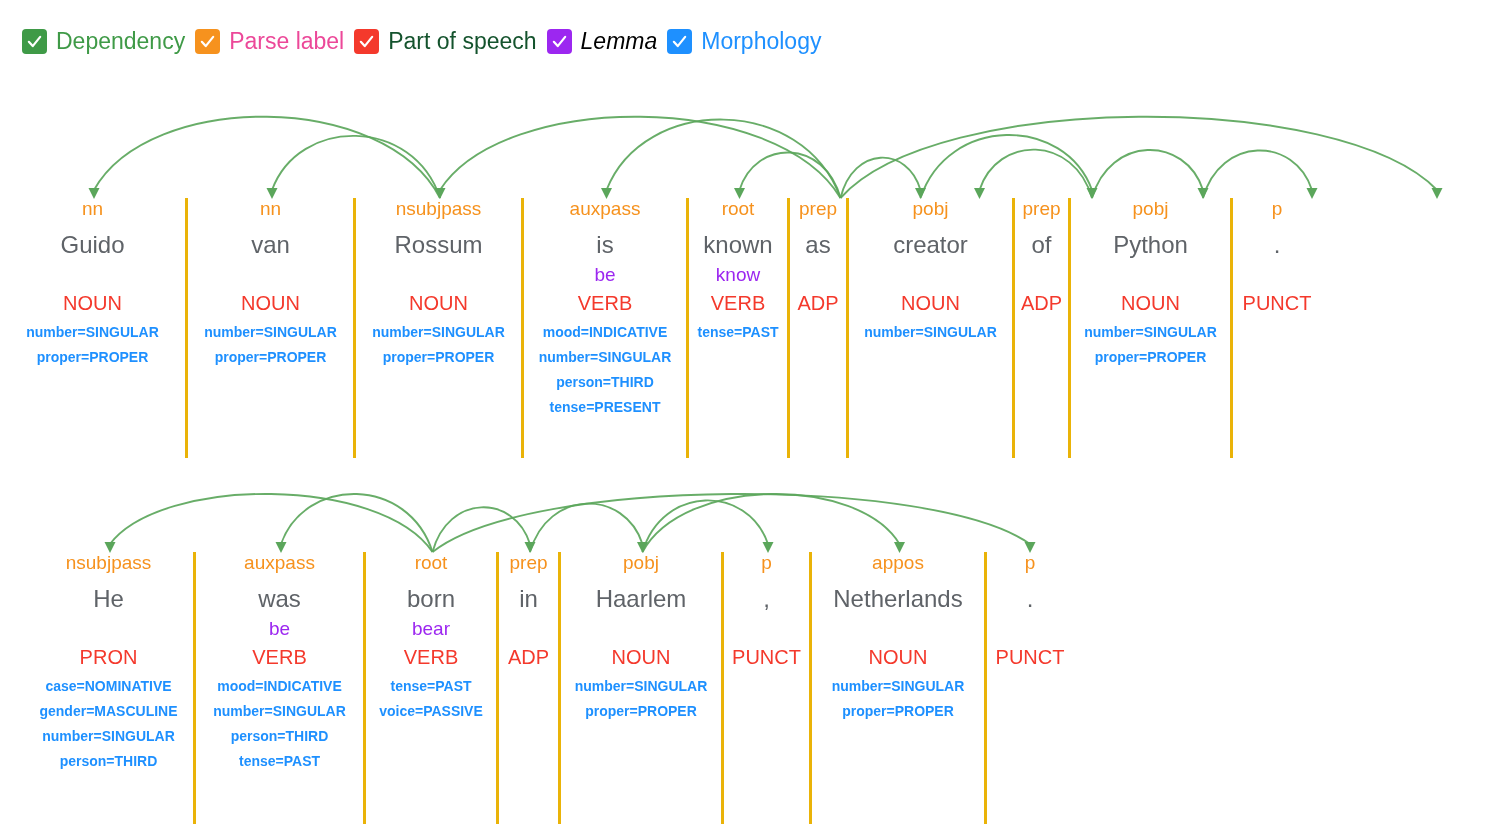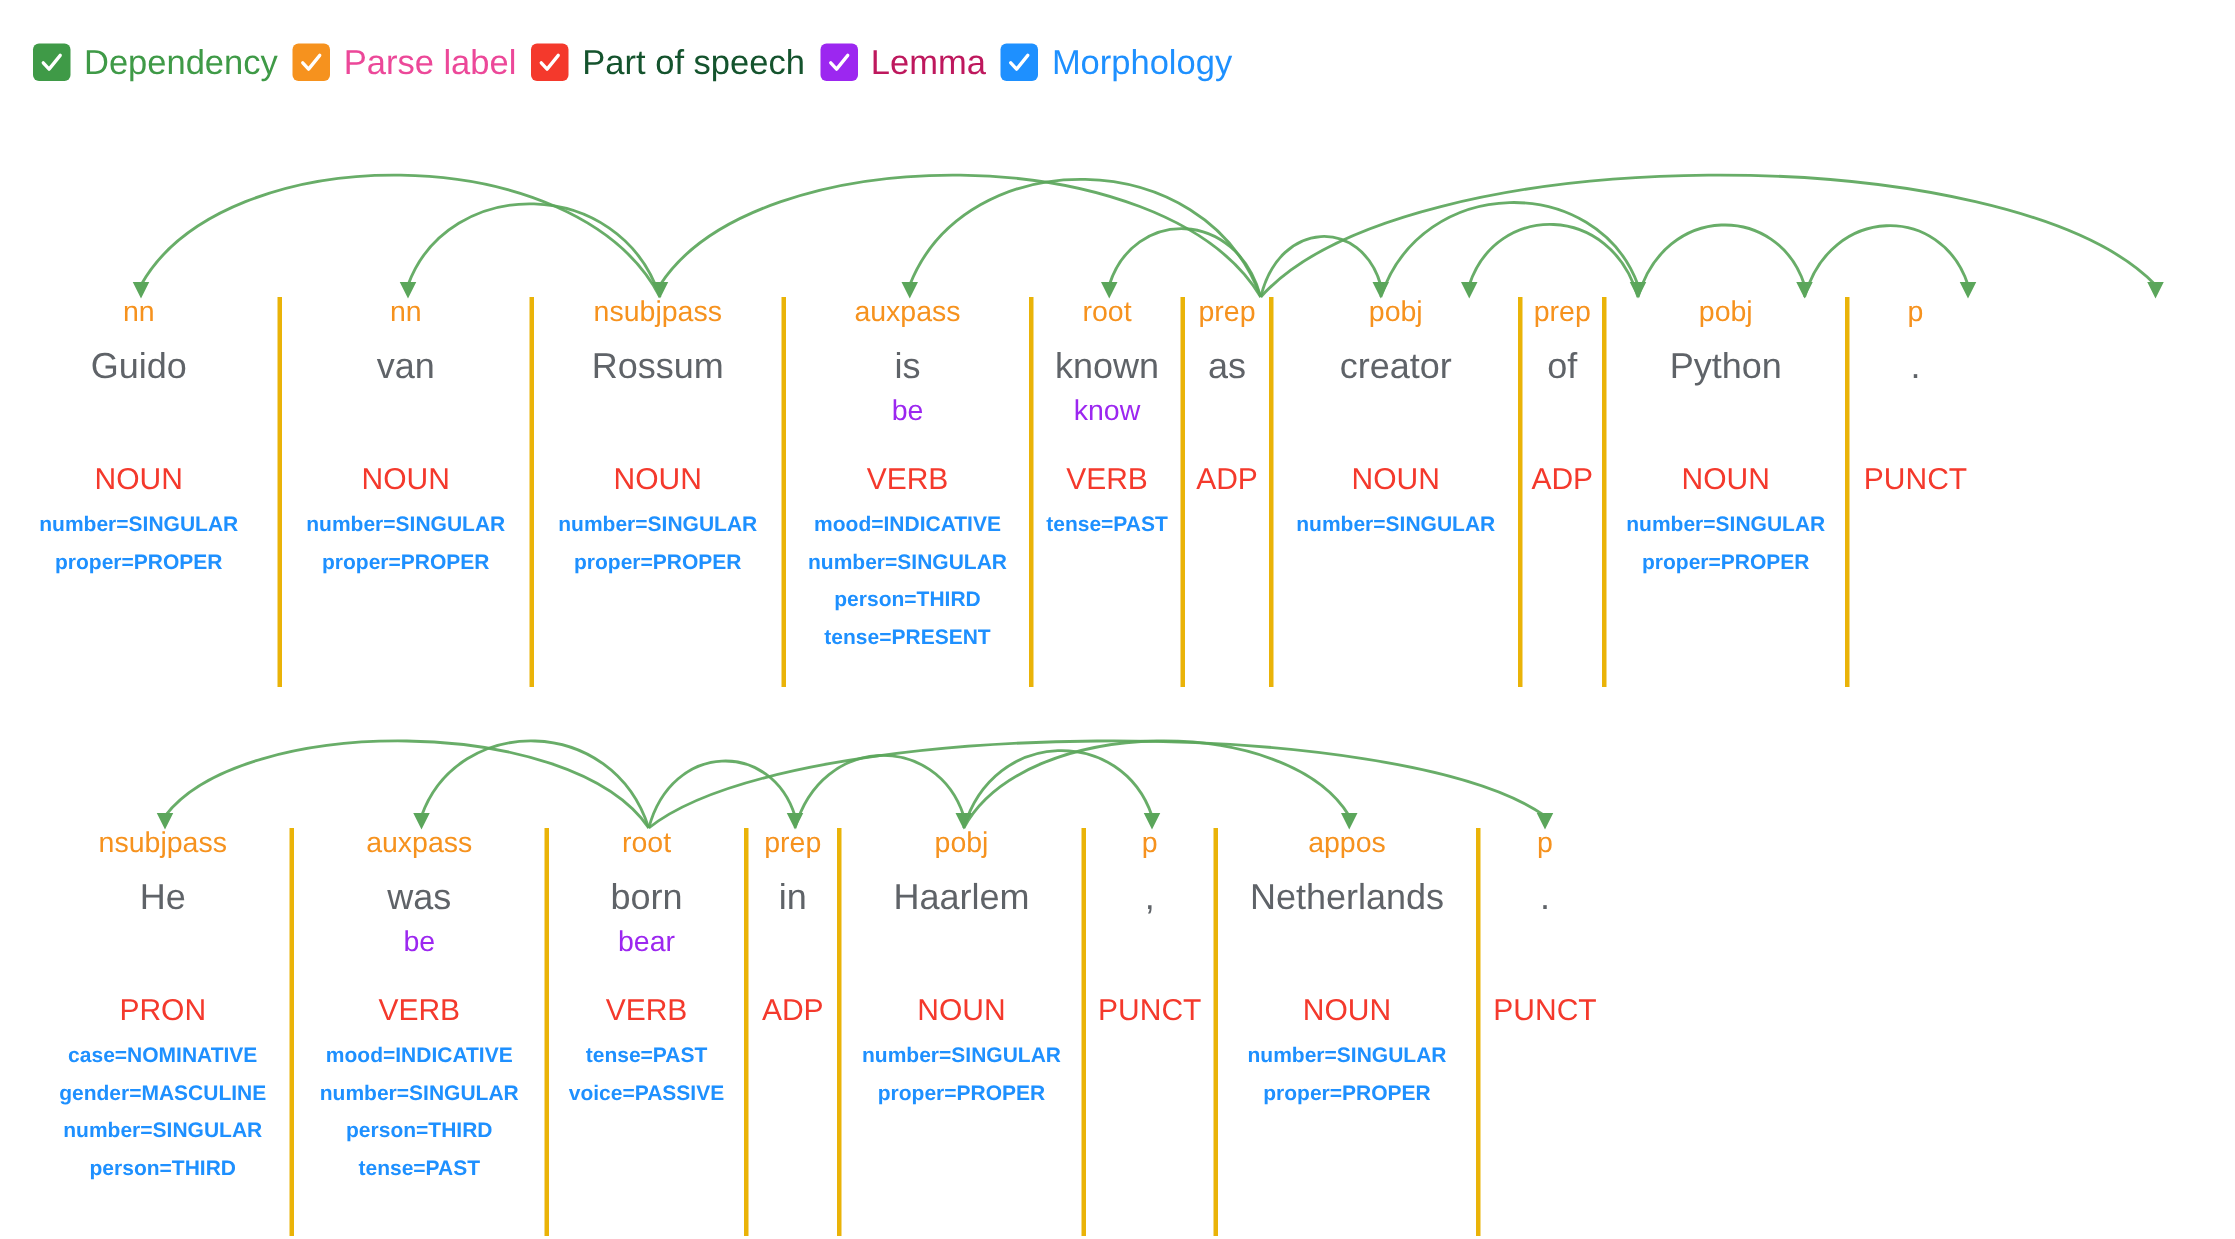--- a/index.html
+++ b/index.html
@@ -22,21 +22,21 @@
   .token-strip{position:absolute;left:0;display:flex;align-items:flex-start;}
   .token{
     position:relative;display:flex;flex-direction:column;align-items:center;
     box-sizing:border-box;border-right:3px solid #eab308;padding-top:0;
   }
   .token:last-child{border-right:none;}
   .t-dep{font-size:19px;line-height:22px;color:#f6921e;height:26px;white-space:nowrap;}
   .t-word{font-size:24px;line-height:28px;color:#5f6368;margin-top:7px;white-space:nowrap;}
   .t-lemma{font-size:19px;line-height:22px;color:#9c27f0;margin-top:5px;height:22px;white-space:nowrap;}
   .t-lemma.empty{visibility:hidden;}
-  .t-pos{font-size:20px;line-height:23px;color:#f4392c;margin-top:23px;white-space:nowrap;}
+  .t-pos{font-size:20px;line-height:23px;color:#f4392c;margin-top:6px;white-space:nowrap;}
   .t-morph{font-size:14px;line-height:20px;color:#1e90ff;font-weight:bold;margin-top:5px;white-space:nowrap;}
   .t-morph.first{margin-top:7px;}
 </style>
 </head>
 <body>
 
 <div id="legend">
     <div class="legend-item">
       <span class="cbox" style="background: rgb(63, 154, 71);">
         <svg viewBox="0 0 24 24" aria-hidden="true">
@@ -60,21 +60,21 @@
         </svg>
       </span>
       <span class="legend-label" style="color: #14532d;">Part of speech</span>
     </div>
     <div class="legend-item">
       <span class="cbox" style="background: rgb(156, 39, 240);">
         <svg viewBox="0 0 24 24" aria-hidden="true">
           <path d="M4 12.5 L9.5 18.5 L20 5.5" fill="none" stroke="#ffffff" stroke-width="3.1" stroke-linecap="round" stroke-linejoin="round"></path>
         </svg>
       </span>
-      <span class="legend-label" style="color: #be185d;">Lemma</span>
+      <span class="legend-label" style="color: #000000; font-style: italic;">Lemma</span>
     </div>
     <div class="legend-item">
       <span class="cbox" style="background: rgb(30, 144, 255);">
         <svg viewBox="0 0 24 24" aria-hidden="true">
           <path d="M4 12.5 L9.5 18.5 L20 5.5" fill="none" stroke="#ffffff" stroke-width="3.1" stroke-linecap="round" stroke-linejoin="round"></path>
         </svg>
       </span>
       <span class="legend-label" style="color: rgb(30, 144, 255);">Morphology</span>
     </div>
   </div>

